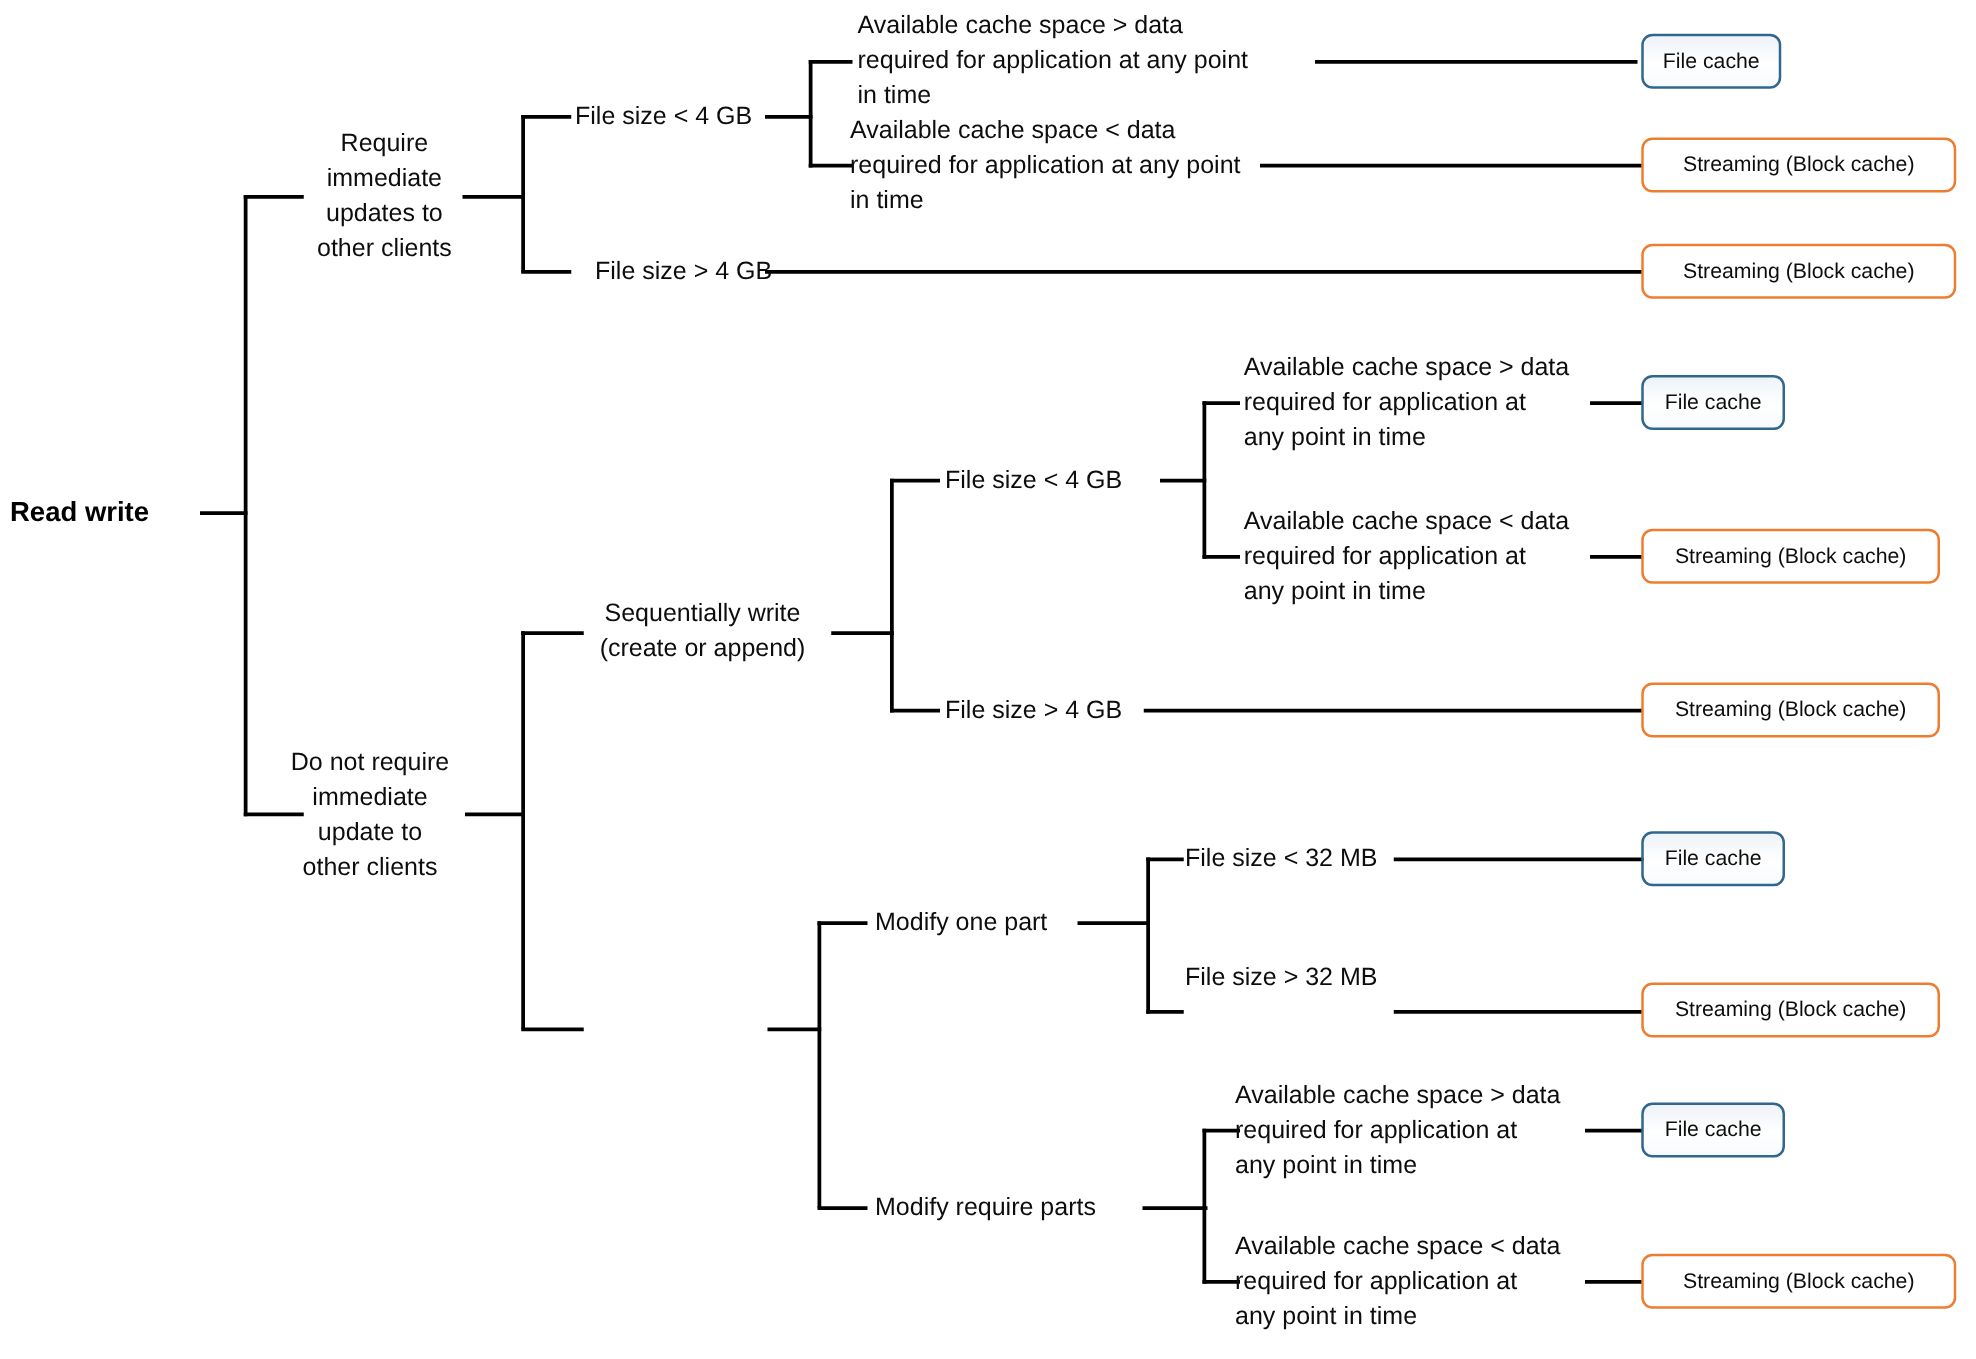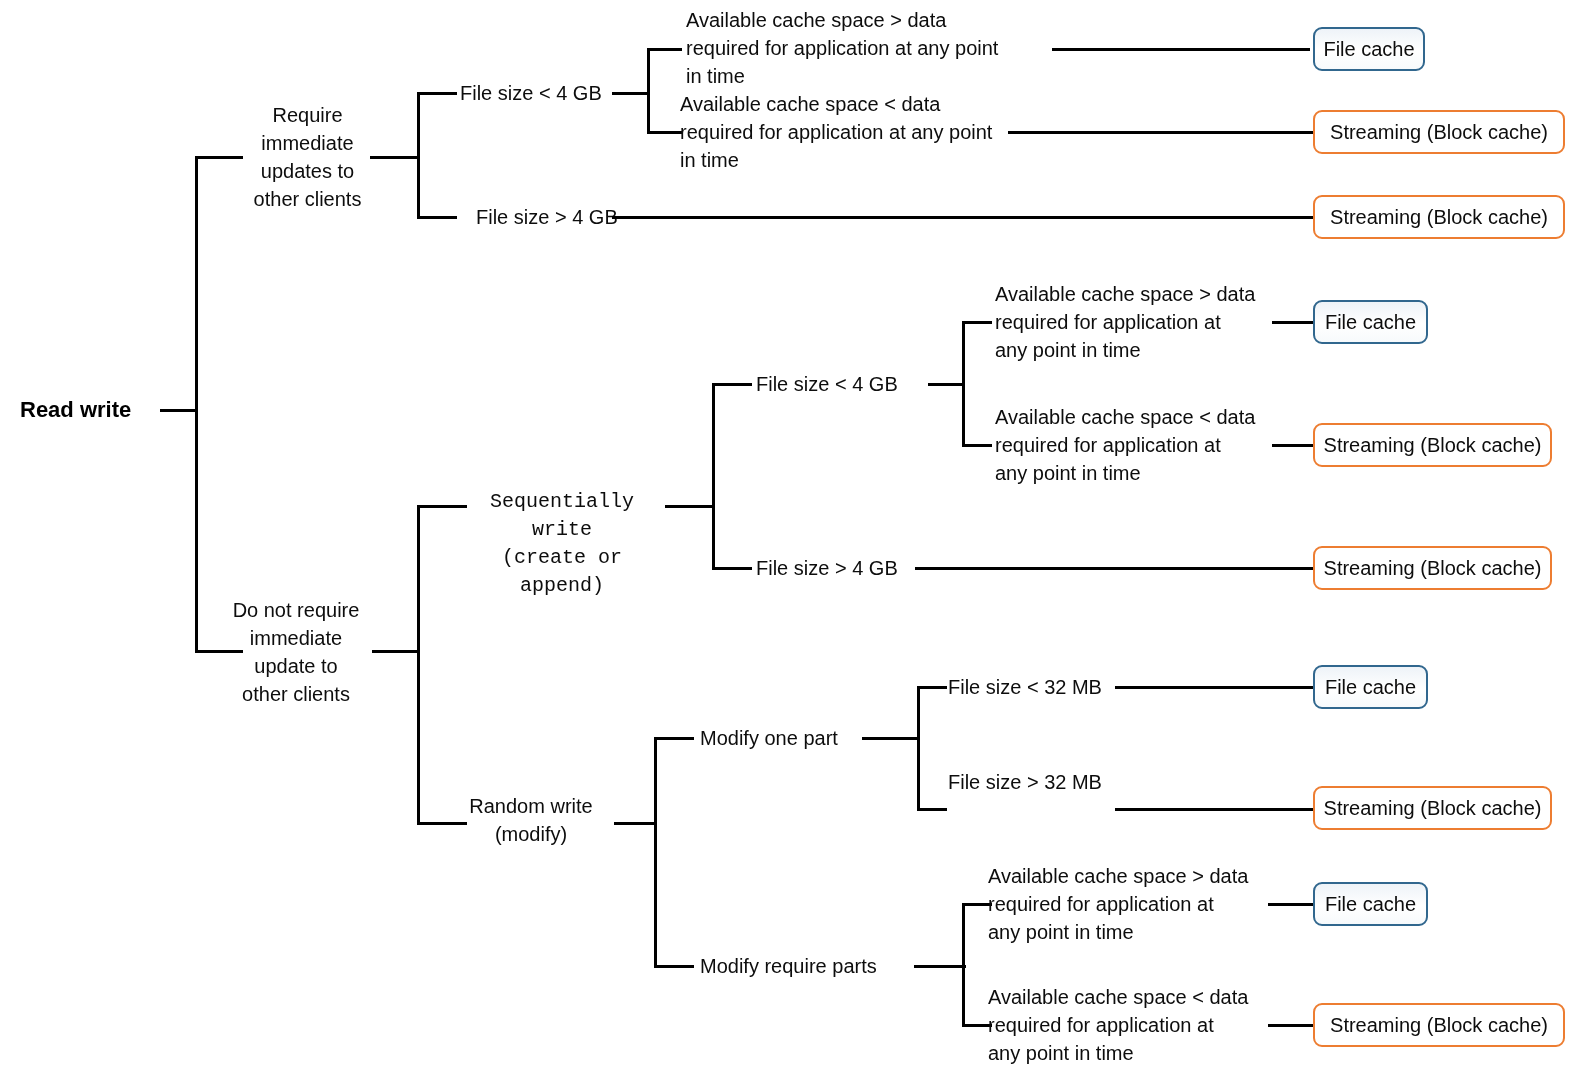--- a/index.html
+++ b/index.html
@@ -36,42 +36,42 @@
     white-space:nowrap;
   }
 
   
   .box{
     position:absolute;
     box-sizing:border-box;
     display:flex;
     align-items:center;
     justify-content:center;
-    font-size:20px;
+    font-size:17px;
     line-height:22px;
     white-space:nowrap;
     border-radius:9px;
   }
   .box.file{
     border:2px solid #31678E;
     background:linear-gradient(180deg,#eef3f8 0%,#ffffff 55%,#f7fafc 100%);
     color:#0d0d0d;
   }
   .box.stream{
     border:2px solid #ED7D31;
     background:#ffffff;
     color:#0d0d0d;
   }
 </style>
 </head>
 <body>
 
 <div id="canvas">
 
-  <div class="root-label" style="left:20px; top:397px;">Read write</div>
+  <div class="root-label" style="left:8px; top:397px;">Read write</div>
 
   <div class="hline" style="left:160px; top:409px; width:38px;"></div>
 
   <div class="vline" style="left:195px; top:156px; height:497px;"></div>
 
   <div class="hline" style="left:195px; top:156px; width:48px;"></div>
 
   <div class="hline" style="left:195px; top:650px; width:48px;"></div>
 
   <div class="label center" style="left:240px; top:101px; width:135px;">Require
@@ -116,21 +116,21 @@
   <div class="box file" style="left:1313px; top:27px; width:112px; height:44px;">File cache</div>
 
   <div class="box stream" style="left:1313px; top:110px; width:252px; height:44px;">Streaming (Block cache)</div>
 
   <div class="box stream" style="left:1313px; top:195px; width:252px; height:44px;">Streaming (Block cache)</div>
 
   <div class="vline" style="left:417px; top:505px; height:318px;"></div>
   <div class="hline" style="left:417px; top:505px; width:50px;"></div>
   <div class="hline" style="left:417px; top:822px; width:50px;"></div>
 
-  <div class="label center" style="left:466px; top:488px; width:192px;font-family:Liberation Mono, monospace;">Sequentially write
+  <div class="label center" style="left:466px; top:477px; width:192px;">Sequentially write
 (create or append)</div>
 
   <div class="hline" style="left:665px; top:505px; width:50px;"></div>
   <div class="vline" style="left:712px; top:383px; height:187px;"></div>
   <div class="hline" style="left:712px; top:383px; width:40px;"></div>
   <div class="hline" style="left:712px; top:567px; width:40px;"></div>
 
   <div class="label left" style="left:756px; top:370px; width:160px;">File size &lt; 4 GB</div>
 
   <div class="label left" style="left:756px; top:554px; width:160px;">File size &gt; 4 GB</div>
@@ -151,22 +151,20 @@
   <div class="hline" style="left:1272px; top:321px; width:42px;"></div>
   <div class="hline" style="left:1272px; top:444px; width:42px;"></div>
   <div class="hline" style="left:915px; top:567px; width:400px;"></div>
 
   <div class="box file" style="left:1313px; top:300px; width:115px; height:44px;">File cache</div>
 
   <div class="box stream" style="left:1313px; top:423px; width:239px; height:44px;">Streaming (Block cache)</div>
 
   <div class="box stream" style="left:1313px; top:546px; width:239px; height:44px;">Streaming (Block cache)</div>
 
-  <div class="label center" style="left:455px; top:792px; width:152px;">Random write
-(modify)</div>
 
   <div class="hline" style="left:614px; top:822px; width:43px;"></div>
   <div class="vline" style="left:654px; top:737px; height:229px;"></div>
   <div class="hline" style="left:654px; top:737px; width:40px;"></div>
   <div class="hline" style="left:654px; top:965px; width:40px;"></div>
 
   <div class="label left" style="left:700px; top:724px; width:175px;">Modify one part</div>
 
   <div class="label left" style="left:700px; top:952px; width:220px;">Modify require parts</div>
 

